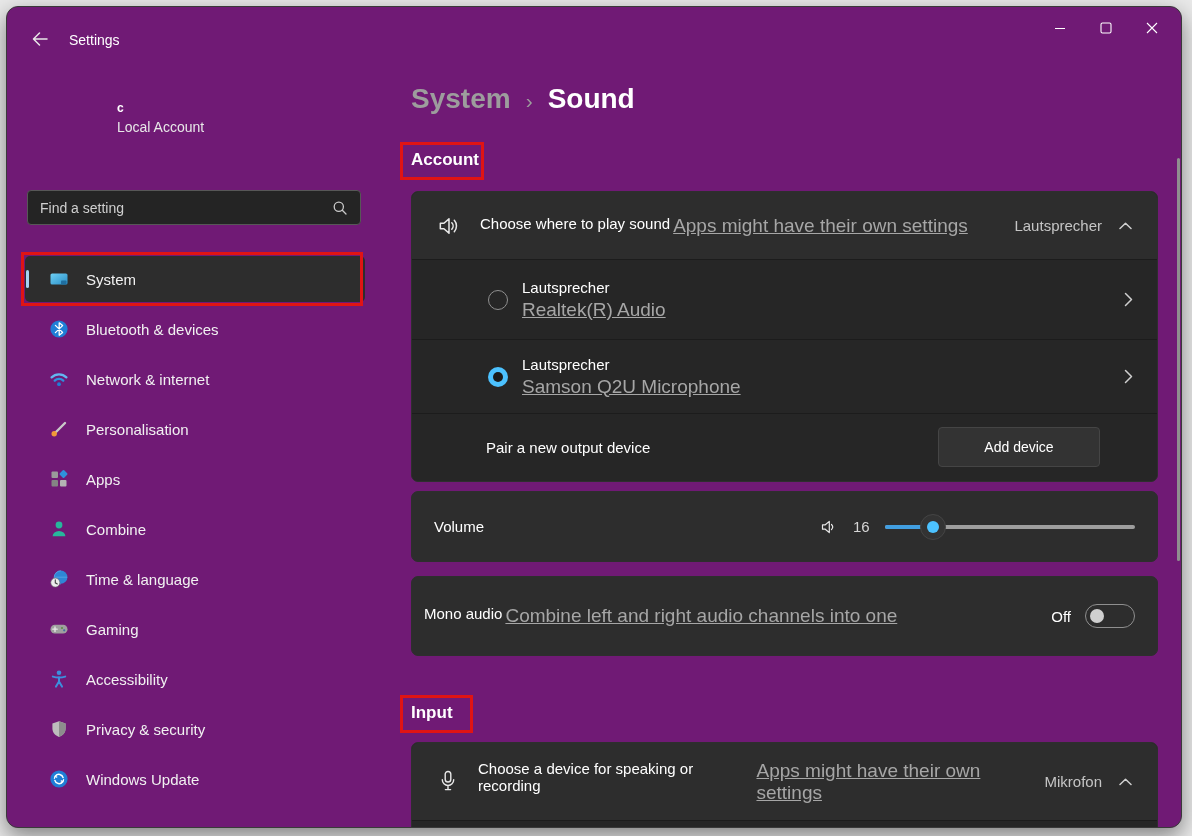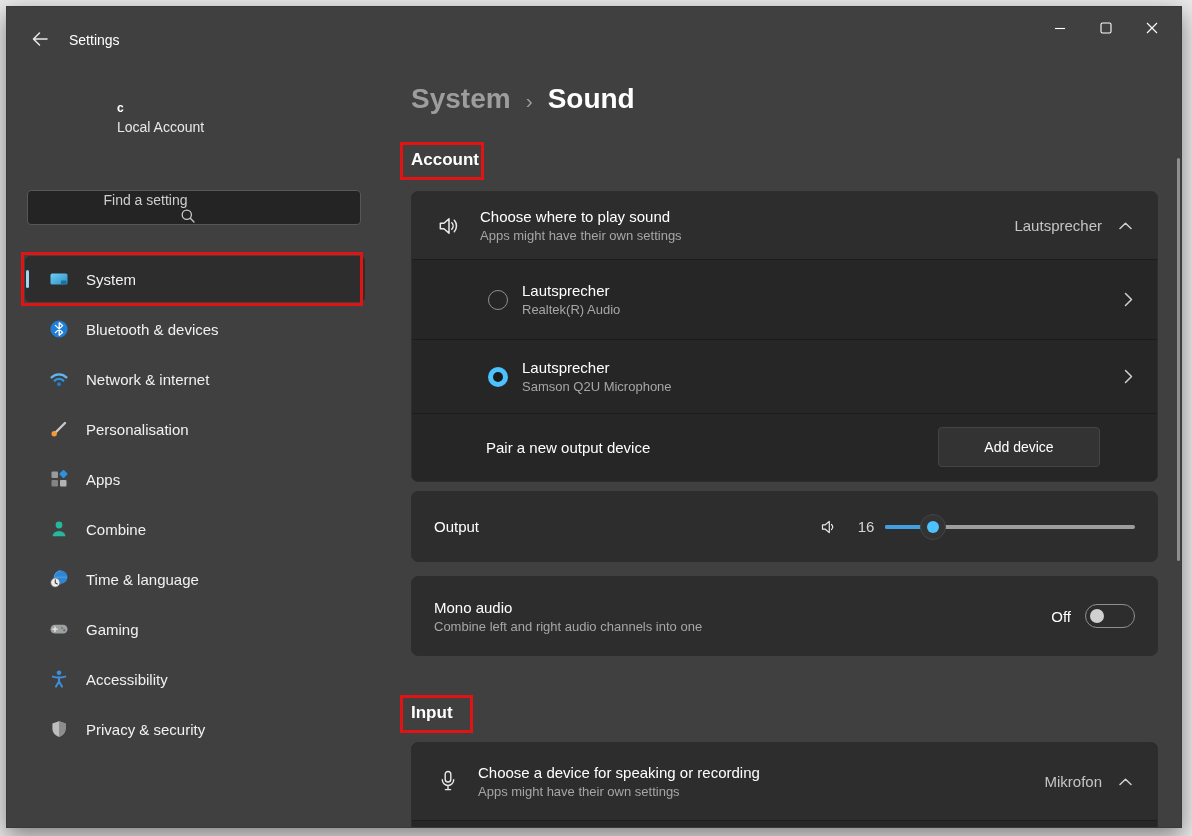--- a/index.html
+++ b/index.html
@@ -5,39 +5,39 @@
 <style>
   * { margin:0; padding:0; box-sizing:border-box; }
   html,body { width:1192px; height:836px; }
   body {
     font-family:"Liberation Sans","DejaVu Sans",sans-serif;
     background:#e9e9e9; position:relative; overflow:hidden;
     -webkit-font-smoothing:antialiased;
   }
   .window {
     position:absolute; left:6px; top:6px; width:1176px; height:822px;
-    background:#404040; border-radius:0; overflow:hidden;
+    background:#701a75; border-radius:12px; overflow:hidden;
     border:1px solid #3a3a3a; box-shadow:0 8px 22px rgba(0,0,0,.45);
     color:#fff;
   }
   
   .back-btn { position:absolute; left:18px; top:20px; width:30px; height:24px;
     display:flex; align-items:center; justify-content:center; border-radius:4px; cursor:pointer;}
   .app-title { position:absolute; left:62px; top:25px; font-size:14px; color:#fff; }
   .win-controls { position:absolute; right:6px; top:4px; display:flex; }
   .win-btn { width:46px; height:34px; display:flex; align-items:center; justify-content:center; cursor:pointer; }
   
   .avatar { position:absolute; left:24px; top:78px; width:64px; height:64px; border-radius:50%;
     background:#0b0b0b; border:1px solid #2e2e2e; display:flex; align-items:center; justify-content:center;
     font-weight:700; font-size:20px; letter-spacing:7px; padding-left:6px; color:#fff;}
   .acct-name { position:absolute; left:110px; top:94px; font-size:12px; font-weight:700; color:#fff; }
   .acct-type { position:absolute; left:110px; top:112px; font-size:14px; color:#e8e8e8; }
   
   .search-box { position:absolute; left:20px; top:183px; width:334px; height:35px;
-    background:#242424; border:1px solid #575757; border-radius:4px; display:flex; align-items:center;flex-direction:column; }
+    background:#242424; border:1px solid #575757; border-radius:4px; display:flex; align-items:center; }
   .search-box input { flex:1; background:transparent; border:none; outline:none;
     color:#d6d6d6; font-size:14px; padding:0 12px; font-family:inherit;}
   .search-box input::placeholder { color:#cfcfcf; }
   .search-ic { margin-right:12px; display:flex; }
   
   .nav { position:absolute; left:18px; top:249px; width:340px; }
   .nav-item { position:relative; height:46px; margin-bottom:4px; border-radius:5px;
     display:flex; align-items:center; padding-left:24px; gap:17px; cursor:pointer; font-size:15px; color:#f1f1f1;}
   .nav-item.selected { background:#2d2d2d; }
   .nav-pill { position:absolute; left:1px; top:14px; width:3px; height:18px; border-radius:2px; background:#a6d3f2; }
@@ -61,40 +61,40 @@
   .card-volume { top:484px; height:71px; background:#2d2d2d; }
   .card-mono   { top:569px; height:80px; background:#2d2d2d; }
   .card-input  { top:735px; height:150px; }
   .row { display:flex; align-items:center; }
   .row-head { height:67px; background:#2d2d2d; }
   .row-sub { border-top:1px solid #1c1c1c; background:#262626; }
   .row-device { height:80px; }
   .row-device2 { height:74px; }
   .row-pair { height:67px; }
   .lead-ic { margin-left:24px; display:flex; flex:none; }
-  .txt2 { margin-left:18px; display:flex; flex-direction:column; gap:3px; }
+  .txt2 { margin-left:18px; display:flex; flex-direction:row; gap:3px; }
   .t-main { font-size:15px; color:#fff; }
-  .t-sub  { font-size:13px; color:#a6a6a6; }
+  .t-sub  { font-size:19px; color:#a6a6a6;text-decoration:underline; }
   .right-grp { margin-left:auto; display:flex; align-items:center; }
   .dd-value { font-size:15px; color:#c5c5c5; margin-right:17px; }
   .chev-updown { margin-right:25px; display:flex; }
   .radio { width:20px; height:20px; border-radius:50%; margin-left:76px; flex:none;
     border:1px solid #8f8f8f; background:transparent; cursor:pointer;}
   .radio.checked { border:none; background:#4cc2ff; position:relative; }
   .radio.checked::after { content:""; position:absolute; left:5px; top:5px; width:10px; height:10px;
     border-radius:50%; background:#1b1b1b; }
   .dev-txt { margin-left:14px; display:flex; flex-direction:column; gap:3px; }
   .chev-right { margin-right:24px; margin-left:auto; display:flex; }
   .pair-label { margin-left:74px; font-size:15px; color:#fff; }
   .add-btn { margin-left:auto; margin-right:57px; width:162px; height:40px; background:#333333;
     border:1px solid #454545; border-radius:4px; color:#fff; font-size:14px; font-family:inherit;
     display:flex; align-items:center; justify-content:center; cursor:pointer;}
   .vol-label { margin-left:22px; font-size:15px; color:#fff; }
   .vol-ic { margin-left:auto; display:flex; }
-  .vol-val { font-size:15px; color:#d6d6d6; margin:0 0 0 14px; width:26px; text-align:center; }
+  .vol-val { font-size:15px; color:#d6d6d6; margin:0 0 0 14px; width:26px; }
   .slider { position:relative; width:250px; height:26px; margin:0 22px 0 6px; cursor:pointer;}
   .slider .track { position:absolute; left:0; right:0; top:11px; height:4px; border-radius:2px; background:#9d9d9d; }
   .slider .fill  { position:absolute; left:0; top:11px; height:4px; border-radius:2px; width:19%; background:#419ee0; }
   .slider .thumb { position:absolute; left:19%; top:0; width:26px; height:26px; margin-left:-13px;
     border-radius:50%; background:#333333; border:1px solid #454545; }
   .slider .thumb::after { content:""; position:absolute; left:6px; top:6px; width:12px; height:12px;
     border-radius:50%; background:#4cc2ff; }
   .mono-state { margin-left:auto; font-size:15px; color:#fff; margin-right:14px; }
   .toggle { width:50px; height:24px; border-radius:13px; border:1px solid #8f8f8f; margin-right:22px;
     position:relative; cursor:pointer; flex:none;}
@@ -262,20 +262,30 @@
     <div class="nav-item">
       <span class="nav-ic">
         <svg width="20" height="20" viewBox="0 0 20 20">
             <path d="M10 2.2 L16.6 4.4 V9 C16.6 13.6 13.9 16.6 10 17.9 C6.1 16.6 3.4 13.6 3.4 9 V4.4 Z" fill="#bdbdbd"></path>
             <path d="M10 2.2 L16.6 4.4 V9 C16.6 13.6 13.9 16.6 10 17.9 Z" fill="#8d8d8d"></path>
           </svg>
       </span>
       <span>Privacy &amp; security</span>
     </div>
 
+    <div class="nav-item">
+      <span class="nav-ic">
+        <svg width="20" height="20" viewBox="0 0 20 20">
+            <circle cx="10" cy="10" r="8.6" fill="#1f7ed6"></circle>
+            <path d="M5.9 11.4 a4.3 4.3 0 0 0 7.6 1.6 M14.1 8.6 a4.3 4.3 0 0 0 -7.6 -1.6" stroke="#fff" stroke-width="1.5" fill="none" stroke-linecap="round"></path>
+            <path d="M14.6 10.6 l-0.5 2 -1.9-0.7 M5.4 9.4 l0.5 -2 1.9 0.7" stroke="#fff" stroke-width="1.2" fill="none" stroke-linecap="round" stroke-linejoin="round"></path>
+          </svg>
+      </span>
+      <span>Windows Update</span>
+    </div>
   </div>
 
   <div class="breadcrumb">
     <span class="bc-parent">System</span>
     <span class="bc-sep">›</span>
     <span class="bc-current">Sound</span>
   </div>
 
   <div class="section-label lbl-output">Account</div>
 
@@ -327,37 +337,37 @@
       </span>
     </div>
 
     <div class="row row-sub row-pair">
       <span class="pair-label">Pair a new output device</span>
       <span class="add-btn">Add device</span>
     </div>
   </div>
 
   <div class="card card-volume row">
-    <span class="vol-label">Output</span>
+    <span class="vol-label">Volume</span>
     <span class="vol-ic">
       <svg width="20" height="20" viewBox="0 0 20 20">
           <path d="M3.5 7.8 v4.4 h2.8 L10.3 15.6 V4.4 L6.3 7.8 Z" stroke="#e8e8e8" stroke-width="1.2" fill="none" stroke-linejoin="round"></path>
           <path d="M12.5 7.5 a3.6 3.6 0 0 1 0 5" stroke="#e8e8e8" stroke-width="1.2" fill="none" stroke-linecap="round"></path>
         </svg>
     </span>
     <span class="vol-val">16</span>
     <span class="slider">
       <span class="track"></span>
       <span class="fill"></span>
       <span class="thumb"></span>
     </span>
   </div>
 
   <div class="card card-mono row">
-    <span class="txt2" style="margin-left:22px">
+    <span class="txt2" style="margin-left:12px">
       <span class="t-main">Mono audio</span>
       <span class="t-sub">Combine left and right audio channels into one</span>
     </span>
     <span class="mono-state">Off</span>
     <span class="toggle">
       <span class="knob"></span>
     </span>
   </div>
 
   <div class="section-label lbl-input">Input</div>

